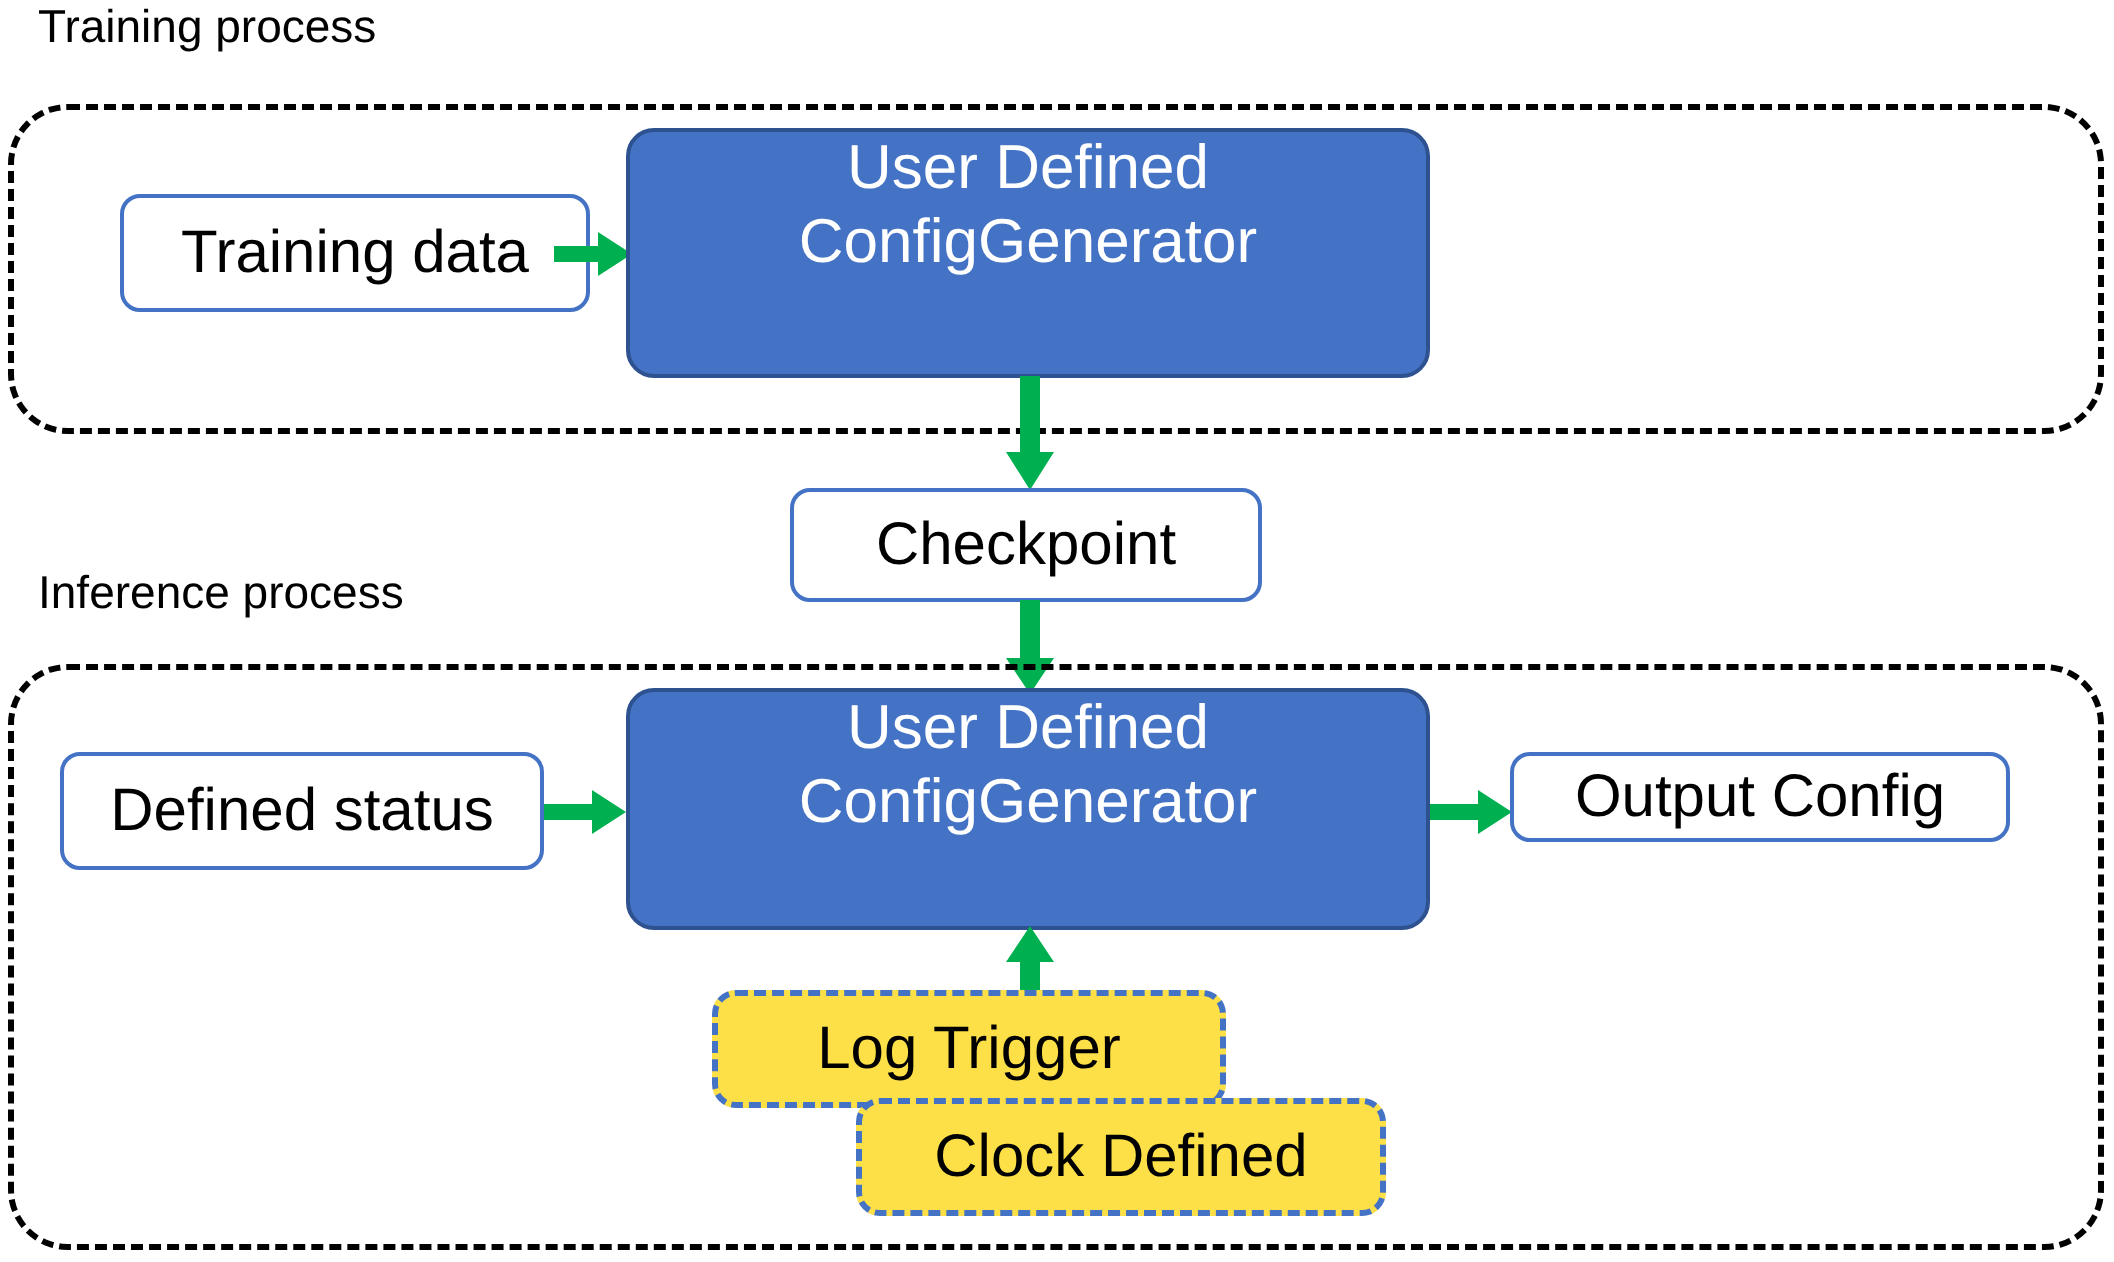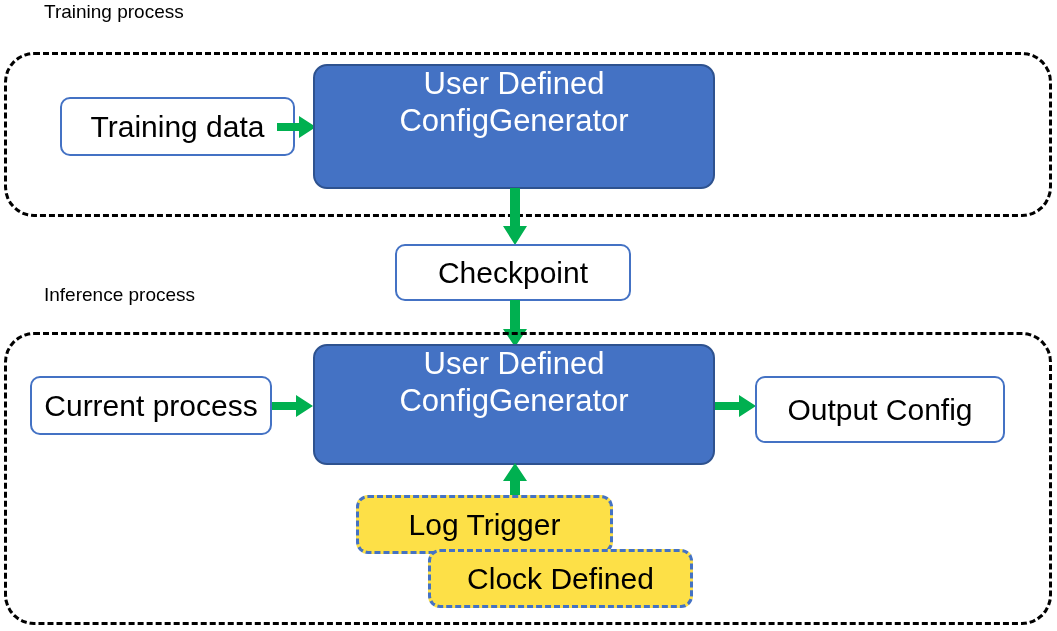--- a/index.html
+++ b/index.html
@@ -15,26 +15,25 @@
     position: relative;
     width: 1057px;
     height: 631px;
     background: #ffffff;
     overflow: hidden;
   }
   .abs { position: absolute; }
 
   
   .section-caption {
-    font-size: 19px;
+    font-size: 23px;
     line-height: 1.0;
     color: #000000;
     white-space: nowrap;
     font-weight: 400;
-    margin-left: 25px;
   }
 
   
   .process-container {
     border: 3px dashed #000000;
     border-radius: 30px;
     box-sizing: border-box;
     background: transparent;
   }
 
@@ -125,21 +124,21 @@
     <svg width="30" height="48" viewBox="0 0 30 48">
       <path d="M10,0 L20,0 L20,29 L27,29 L15,47 L3,29 L10,29 Z" fill="#00B050"></path>
     </svg>
   </div>
 
   <div class="abs section-caption" style="left:19px; top:285px;">Inference process</div>
 
   <div class="abs process-container" style="left:4px; top:332px; width:1048px; height:293px;"></div>
 
   <div class="abs node-box" style="left:30px; top:376px; width:242px; height:59px;">
-    <span>Current process</span>
+    <span>Defined status</span>
   </div>
 
   <div class="abs arrow" style="left:272px; top:392px; width:42px; height:28px;">
     <svg width="42" height="28" viewBox="0 0 42 28">
       <path d="M0,10 L24,10 L24,3 L41,14 L24,25 L24,18 L0,18 Z" fill="#00B050"></path>
     </svg>
   </div>
 
   <div class="abs proc-box" style="left:313px; top:344px; width:402px; height:121px;">
     <div>
@@ -147,21 +146,21 @@
       <div>ConfigGenerator</div>
     </div>
   </div>
 
   <div class="abs arrow" style="left:715px; top:392px; width:42px; height:28px;">
     <svg width="42" height="28" viewBox="0 0 42 28">
       <path d="M0,10 L24,10 L24,3 L41,14 L24,25 L24,18 L0,18 Z" fill="#00B050"></path>
     </svg>
   </div>
 
-  <div class="abs node-box" style="left:755px; top:376px; width:250px; height:67px;align-items:center;">
+  <div class="abs node-box" style="left:755px; top:376px; width:250px; height:45px;align-items:center;">
     <span>Output Config</span>
   </div>
 
   <div class="abs arrow" style="left:501px; top:463px; width:28px; height:36px;">
     <svg width="28" height="36" viewBox="0 0 28 36">
       <path d="M14,0 L26,18 L19,18 L19,36 L9,36 L9,18 L2,18 Z" fill="#00B050"></path>
     </svg>
   </div>
 
   <div class="abs trigger-box" style="left:356px; top:495px; width:257px; height:59px; z-index:2;">

